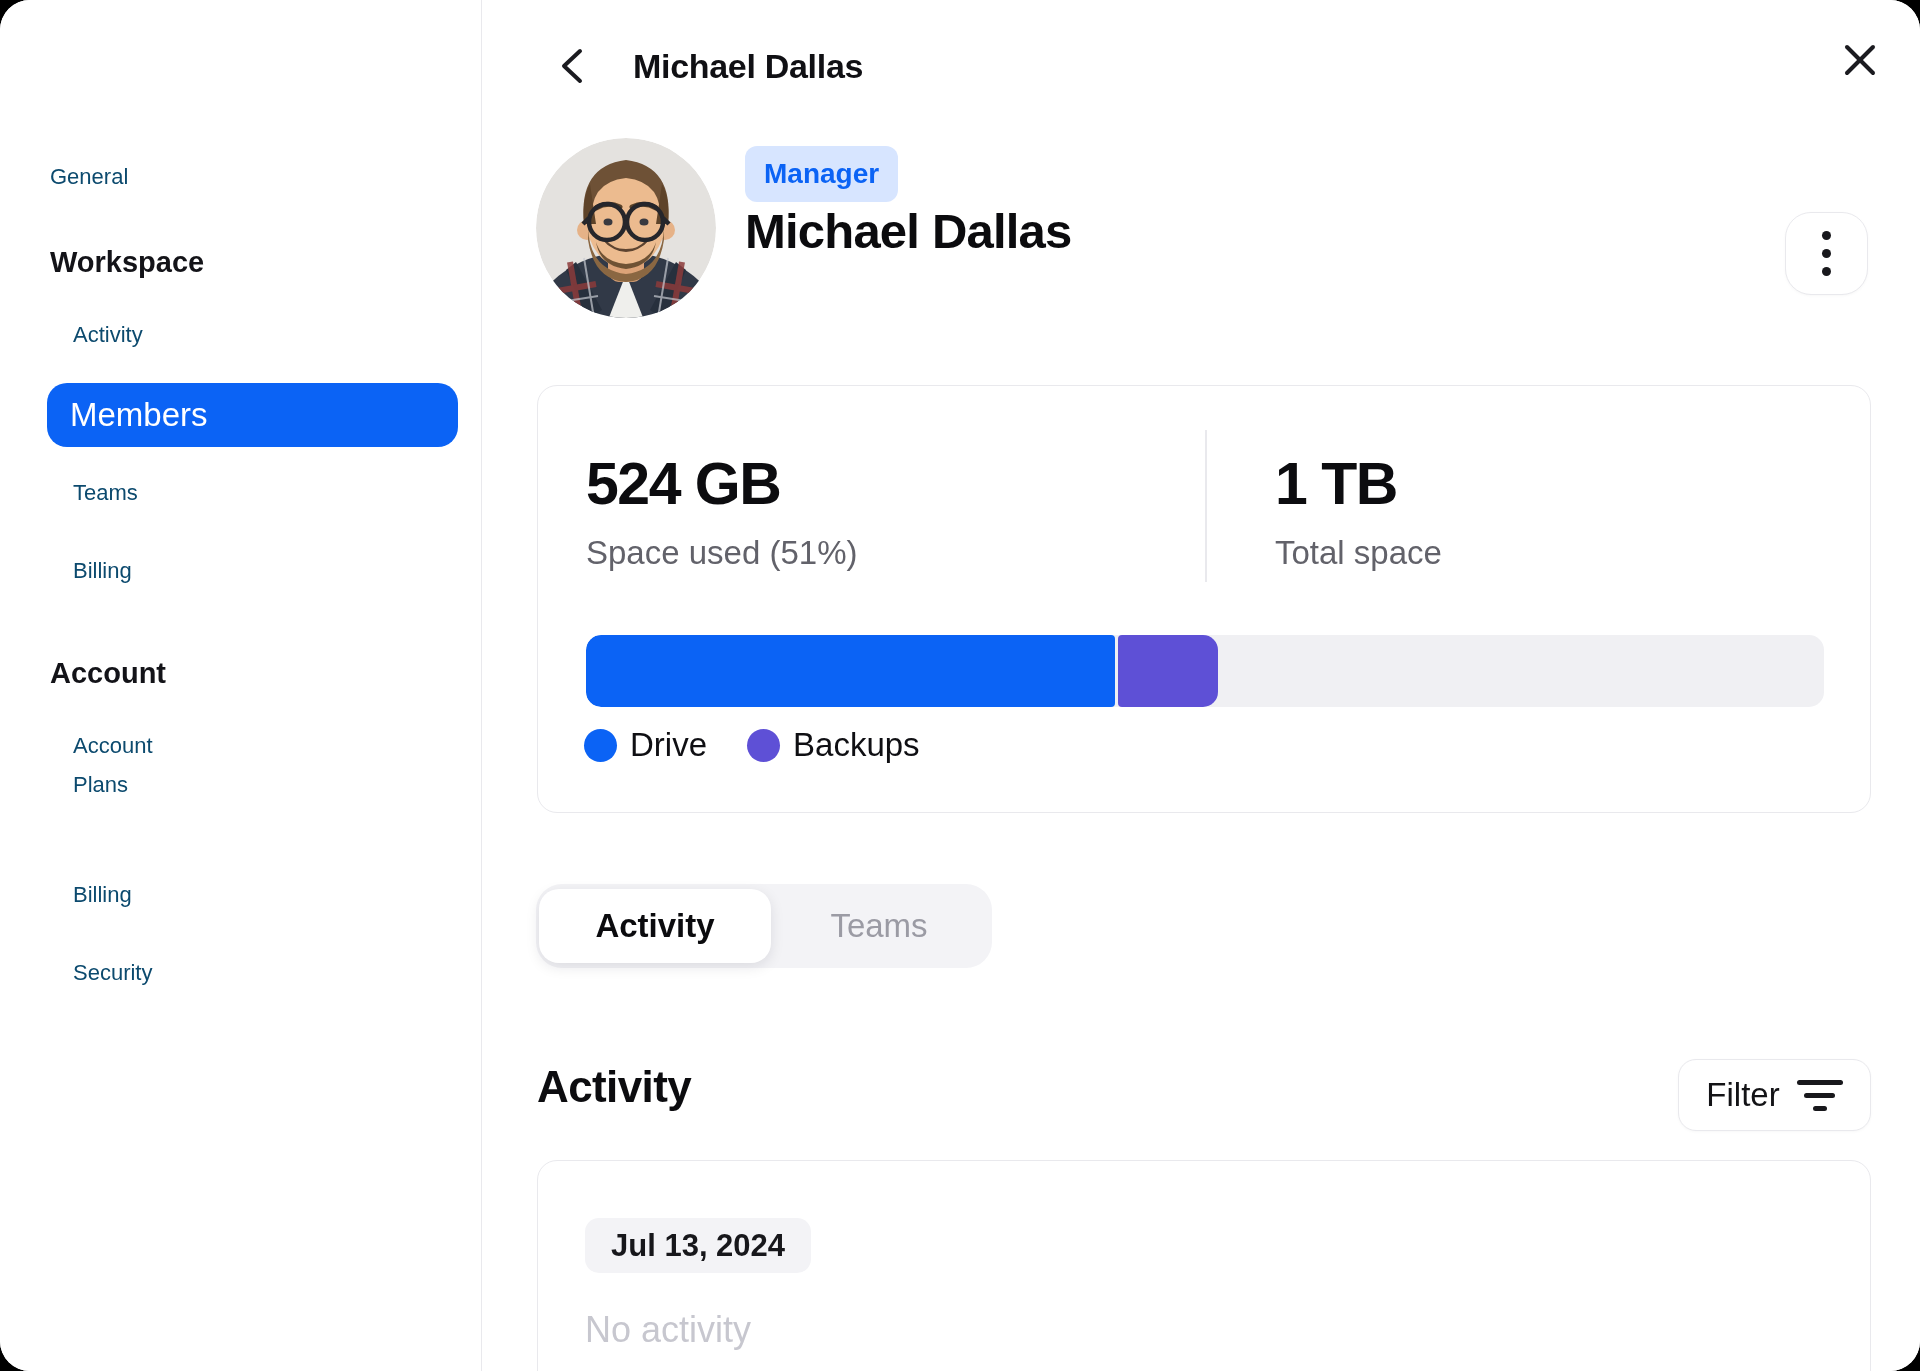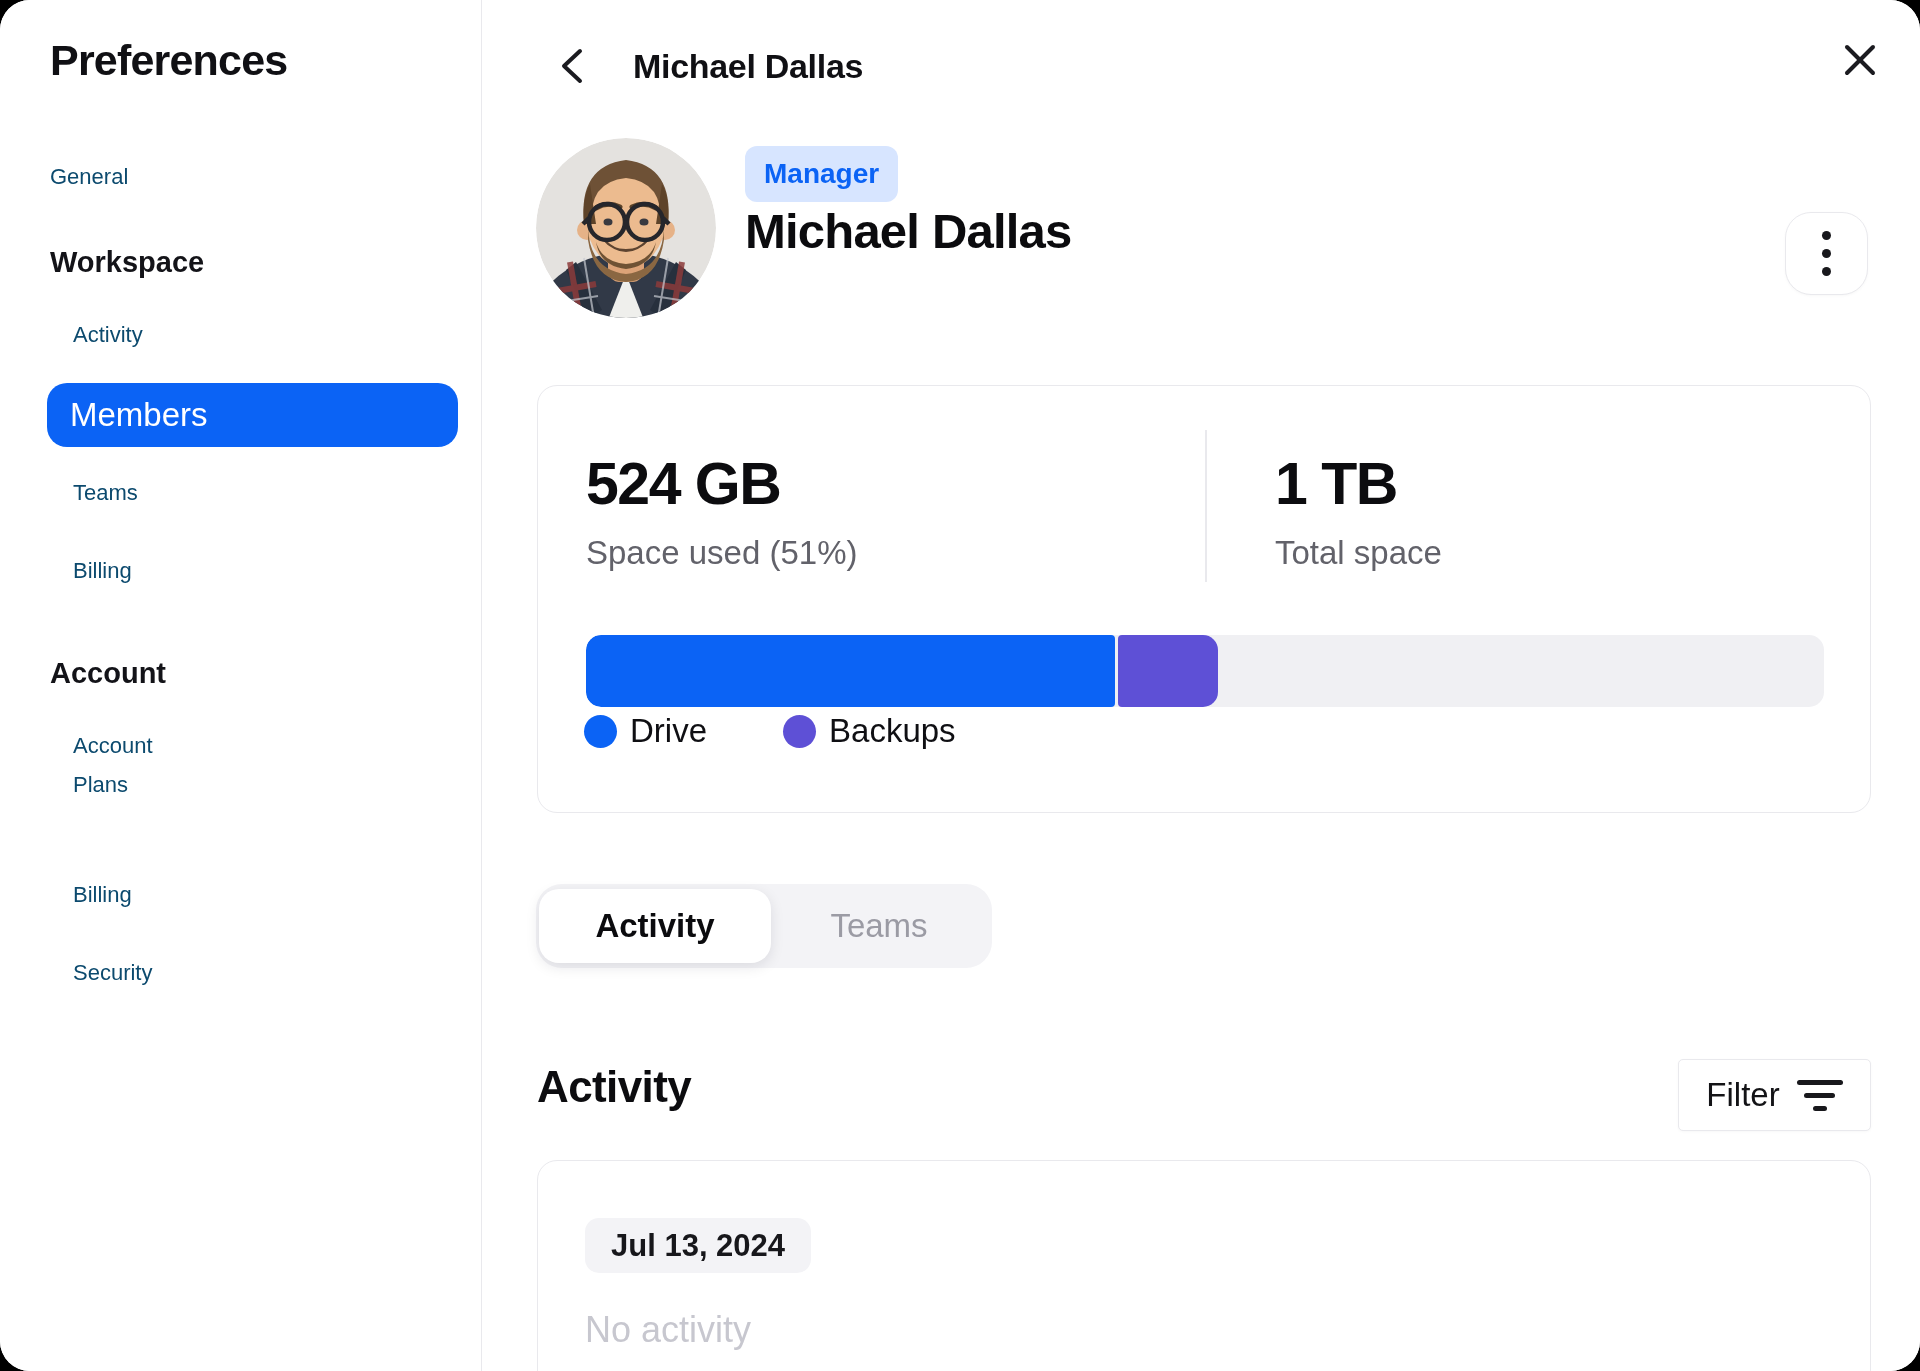--- a/index.html
+++ b/index.html
@@ -54,21 +54,21 @@
   .stat-label { position:absolute; top:148px; font-size:33px; color:#62626A; }
   .stat-left .stat-num, .stat-left .stat-label { left:48px; }
   .stat-right .stat-num, .stat-right .stat-label { left:737px; }
   .stat-divider { position:absolute; left:667px; top:44px; width:2px; height:152px; background:#E9E9ED; }
   .usage-bar {
     position:absolute; left:48px; top:249px; width:1238px; height:72px;
     background:var(--track-gray); border-radius:15px; display:flex; gap:3px; overflow:hidden;
   }
   .seg-drive { height:100%; background:var(--accent-blue); border-radius:15px 4px 4px 15px; }
   .seg-backups { height:100%; background:var(--accent-purple); border-radius:4px 15px 15px 4px; }
-  .legend { position:absolute; left:46px; top:326px; display:flex; align-items:center; gap:76px; }
+  .legend { position:absolute; left:46px; top:340px; display:flex; align-items:center; gap:40px; }
   .legend-item { display:flex; align-items:center; gap:13px; font-size:33px; color:#0F0F13; }
   .legend-dot { width:33px; height:33px; border-radius:50%; }
 
   
   .tabs {
     position:absolute; left:54px; top:884px; width:456px; height:84px;
     background:#F3F3F6; border-radius:26px;
   }
   .tab-active {
     position:absolute; left:3px; top:5px; width:232px; height:74px; background:#fff;
@@ -79,21 +79,21 @@
   .tab-inactive {
     position:absolute; left:236px; top:5px; width:214px; height:74px;
     display:flex; align-items:center; justify-content:center;
     font-size:33px; color:#9B9BA4; cursor:pointer;
   }
 
   
   .activity-heading { position:absolute; left:55px; top:1062px; font-size:44px; font-weight:700; letter-spacing:-0.6px; color:#0C0C0F; }
   .filter-btn {
     position:absolute; left:1196px; top:1059px; width:193px; height:72px;
-    border:1.5px solid #E9E9ED; border-radius:5px; background:#fff; cursor:pointer;
+    border:1.5px solid #E9E9ED; border-radius:18px; background:#fff; cursor:pointer;
     display:flex; align-items:center; justify-content:center; gap:17px;
     font-size:33px; color:#131316; box-shadow:0 1px 3px rgba(0,0,0,0.03);
   }
   .filter-icon { display:flex; flex-direction:column; align-items:center; gap:8px; }
   .filter-icon i { display:block; height:5px; border-radius:3px; background:#18181C; }
   .filter-icon i:nth-child(1){ width:46px; } .filter-icon i:nth-child(2){ width:31px; } .filter-icon i:nth-child(3){ width:14px; }
 
   .activity-card {
     position:absolute; left:55px; top:1160px; width:1334px; height:340px;
     border:1.5px solid #E9E9ED; border-radius:20px; background:#fff;
@@ -106,21 +106,20 @@
   .no-activity { position:absolute; left:47px; top:148px; font-size:36px; color:#C7C7CF; }
 
   .icon-stroke { stroke:#1B1B20; stroke-width:4; fill:none; stroke-linecap:round; stroke-linejoin:round; }
 </style>
 </head>
 <body>
 
 <div class="window">
 
   <nav class="sidebar">
-    <div class="side-title">Preferences</div>
 
     <div class="side-row" style="top:157px">General</div>
     <div class="side-section" style="top:244px">Workspace</div>
     <div class="side-row sub" style="top:315px">Activity</div>
     <div class="side-active">Members</div>
     <div class="side-row sub" style="top:473px">Teams</div>
     <div class="side-row sub" style="top:551px">Billing</div>
     <div class="side-section" style="top:655px">Account</div>
     <div class="side-row sub" style="top:726px">Account</div>
     <div class="side-row sub" style="top:765px">Plans</div>

